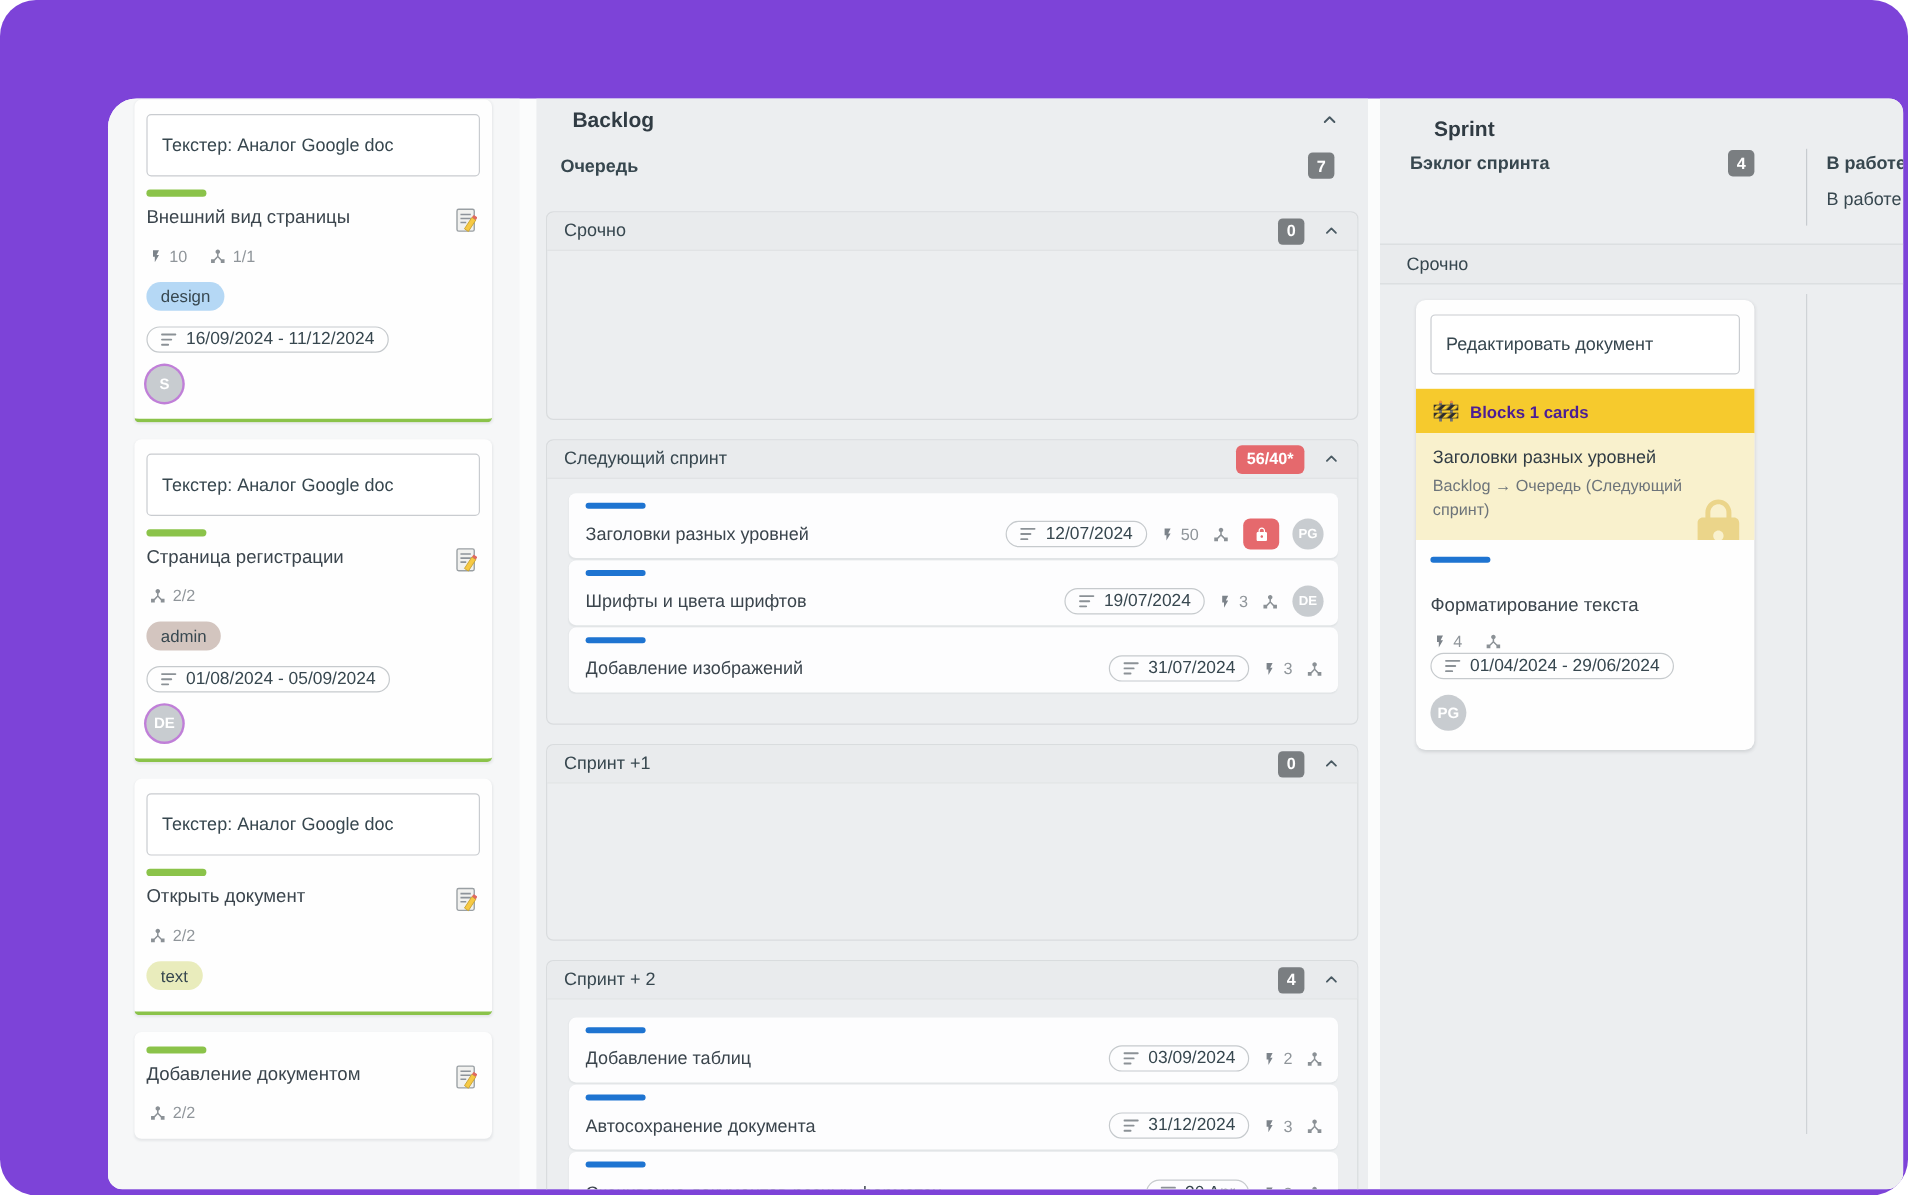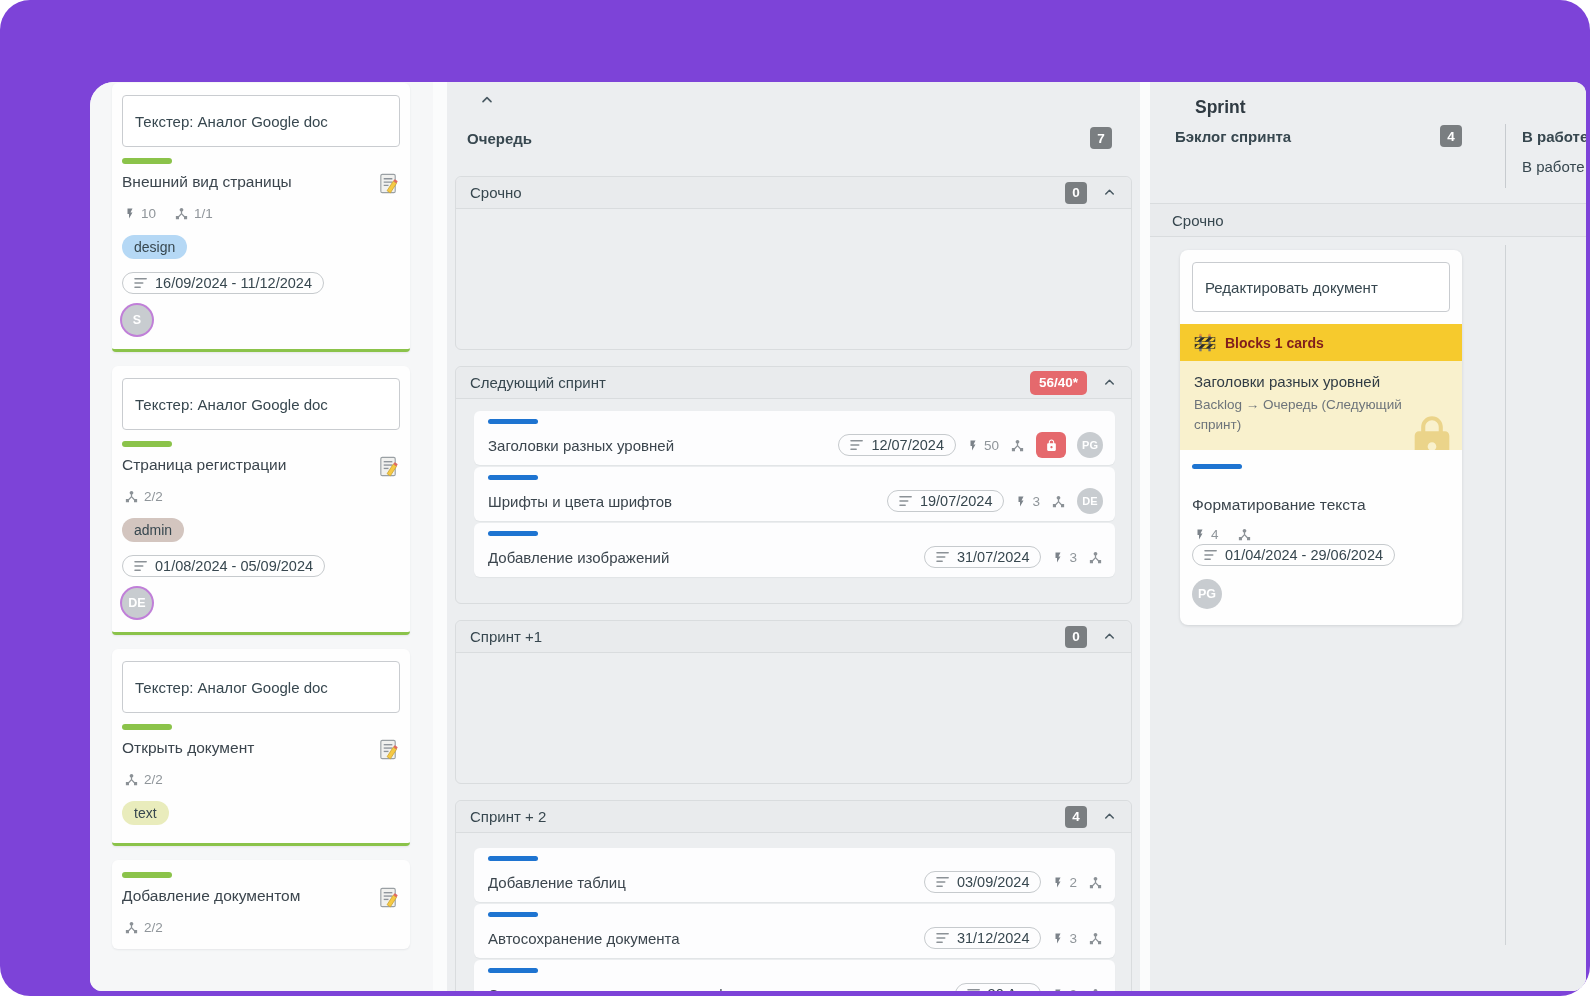--- a/index.html
+++ b/index.html
@@ -81,21 +81,21 @@
   .wip-1{position:absolute; left:372px; top:10px; font-size:15px; font-weight:bold; color:var(--text-primary); white-space:nowrap;}
   .wip-2{position:absolute; left:372px; top:40px; font-size:15px; color:var(--text-primary); white-space:nowrap;}
   .lane-bar{height:34px; background:var(--section-header-bg); border-top:1px solid var(--border); border-bottom:1px solid var(--border);
             display:flex; align-items:center; padding:0 22px; font-size:15px; color:var(--text-primary); cursor:pointer;}
   .sprint-content{position:relative; height:718px;}
   .content-divider{position:absolute; left:355px; top:8px; width:1px; height:700px; background:#cfd3d6;}
   .scard{position:absolute; left:30px; top:13px; width:282px; background:var(--card-bg); border-radius:8px;
          box-shadow:0 1px 3px rgba(40,50,60,.14); padding:12px 12px 16px 12px; cursor:pointer;}
   .scard .parent-box{height:50px; margin-bottom:0;}
   .blocks-banner{margin:12px -12px 0 -12px; height:37px; background:var(--banner-yellow); display:flex;
-                 align-items:center; gap:9px; padding:0 14px; font-size:14px; font-weight:bold; color:#7f1d1d;text-align:right;}
+                 align-items:center; gap:9px; padding:0 14px; font-size:14px; font-weight:bold; color:#4c1d95;text-align:right;}
   .blocked{margin:0 -12px; background:var(--banner-yellow-light); padding:12px 14px 14px 14px; position:relative; overflow:hidden;}
   .blocked-title{font-size:15px; color:#313c44;}
   .blocked-path{font-size:13.5px; color:#6d747a; line-height:1.5; margin-top:5px; padding-right:34px;}
   .watermark{position:absolute; right:4px; bottom:-16px; opacity:.55;}
   .scard .bar{margin-top:14px;}
   .scard .title{margin-top:27px; font-size:15.5px; color:#3b454d;}
   .scard .stats{display:flex; gap:18px; margin-top:13px; padding-left:2px;}
   .scard .pill{margin-top:2px;}
   .scard .avatar{margin-top:13px;}
   svg{display:block;}
@@ -236,20 +236,21 @@
                 </svg>
               <span>2/2</span>
             </span>
           </div>
         </div>
       </div>
     </div>
 
     <div class="col-backlog">
       <div class="col-head">
+        <div class="col-title">Backlog</div>
         <div class="chev">
           <svg width="16" height="16" viewBox="0 0 24 24" fill="none" stroke="#4a5a63" stroke-width="2.4" stroke-linecap="round" stroke-linejoin="round">
               <path d="M6 14.5 L12 8.5 L18 14.5"></path>
             </svg>
         </div>
       </div>
       <div class="queue-row">
         <div class="queue-label">Очередь</div>
         <span class="badge">7</span>
       </div>

